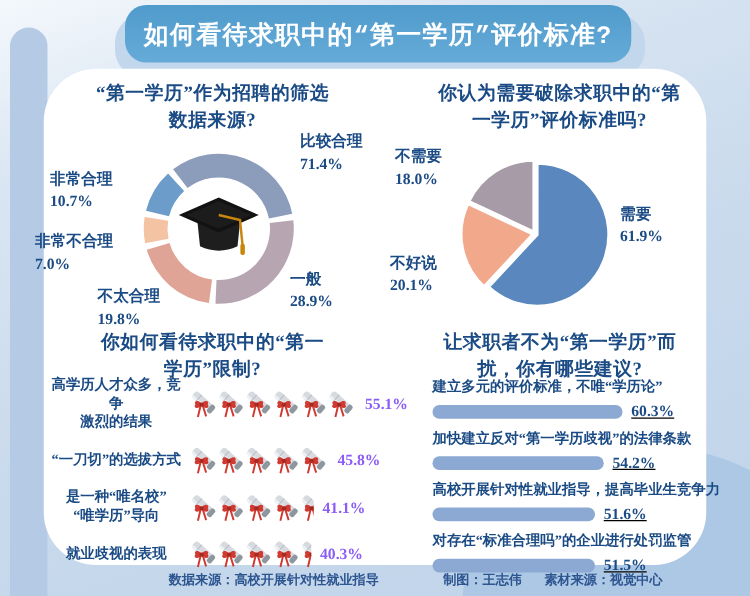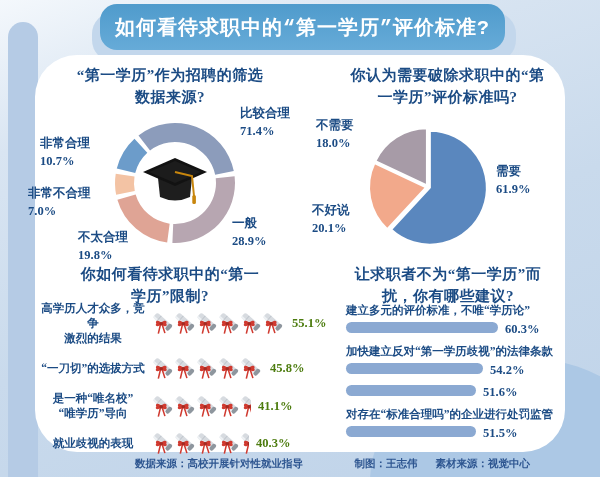--- a/index.html
+++ b/index.html
@@ -25,26 +25,26 @@
   .lab{position:absolute;text-align:left;color:#1B4B84;font-weight:bold;
     font-size:12.5px;line-height:18px;}
   .chart-svg{position:absolute;}
   .picto-wrap{position:absolute;left:38px;top:301px;width:292px;}
   .picto-row{display:flex;align-items:center;margin-bottom:9px;}
   .picto-label{width:110px;flex:none;text-align:center;color:#1B4B84;
     font-weight:bold;font-size:11.5px;line-height:15px;}
   .picto-icons{display:flex;align-items:center;margin-left:5px;}
   .picto-icons .ic{width:22px;height:27px;flex:none;}
   .picto-icons .ic-part{overflow:hidden;height:27px;flex:none;}
-  .picto-pct{margin-left:7px;color:#4d7c0f;font-weight:bold;font-size:12.5px;}
+  .picto-pct{margin-left:7px;color:#8b5cf6;font-weight:bold;font-size:12.5px;}
   .bars-wrap{position:absolute;left:346px;top:303px;width:218px;}
   .bar-row{margin-bottom:7px;}
   .bar-label{color:#1B4B84;font-weight:bold;font-size:11.5px;line-height:14px;
     margin-bottom:5px;white-space:nowrap;}
-  .bar-line{display:flex;}
+  .bar-line{display:flex;align-items:center;text-decoration:underline;}
   .bar-fill{height:11px;border-radius:6px;background:#8BA9D2;flex:none;}
   .bar-pct{margin-left:7px;color:#1B4B84;font-weight:bold;font-size:12.5px;}
   .footer{position:absolute;left:135px;top:457px;width:395px;display:flex;
     justify-content:space-between;color:#2D5590;font-weight:bold;font-size:10.5px;z-index:3;}
   .footer-right{display:flex;gap:18px;}
   .cap-overlay{position:absolute;left:141px;top:156px;width:68px;height:54px;}
 </style>
 </head>
 <body>
 
@@ -426,20 +426,21 @@
       </div>
     </div>
     <div class="bar-row">
       <div class="bar-label">加快建立反对“第一学历歧视”的法律条款</div>
       <div class="bar-line">
         <div class="bar-fill" style="width: 137px;"></div>
         <span class="bar-pct">54.2%</span>
       </div>
     </div>
     <div class="bar-row">
+      <div class="bar-label">高校开展针对性就业指导，提高毕业生竞争力</div>
       <div class="bar-line">
         <div class="bar-fill" style="width: 130px;"></div>
         <span class="bar-pct">51.6%</span>
       </div>
     </div>
     <div class="bar-row">
       <div class="bar-label">对存在“标准合理吗”的企业进行处罚监管</div>
       <div class="bar-line">
         <div class="bar-fill" style="width: 130px;"></div>
         <span class="bar-pct">51.5%</span>

